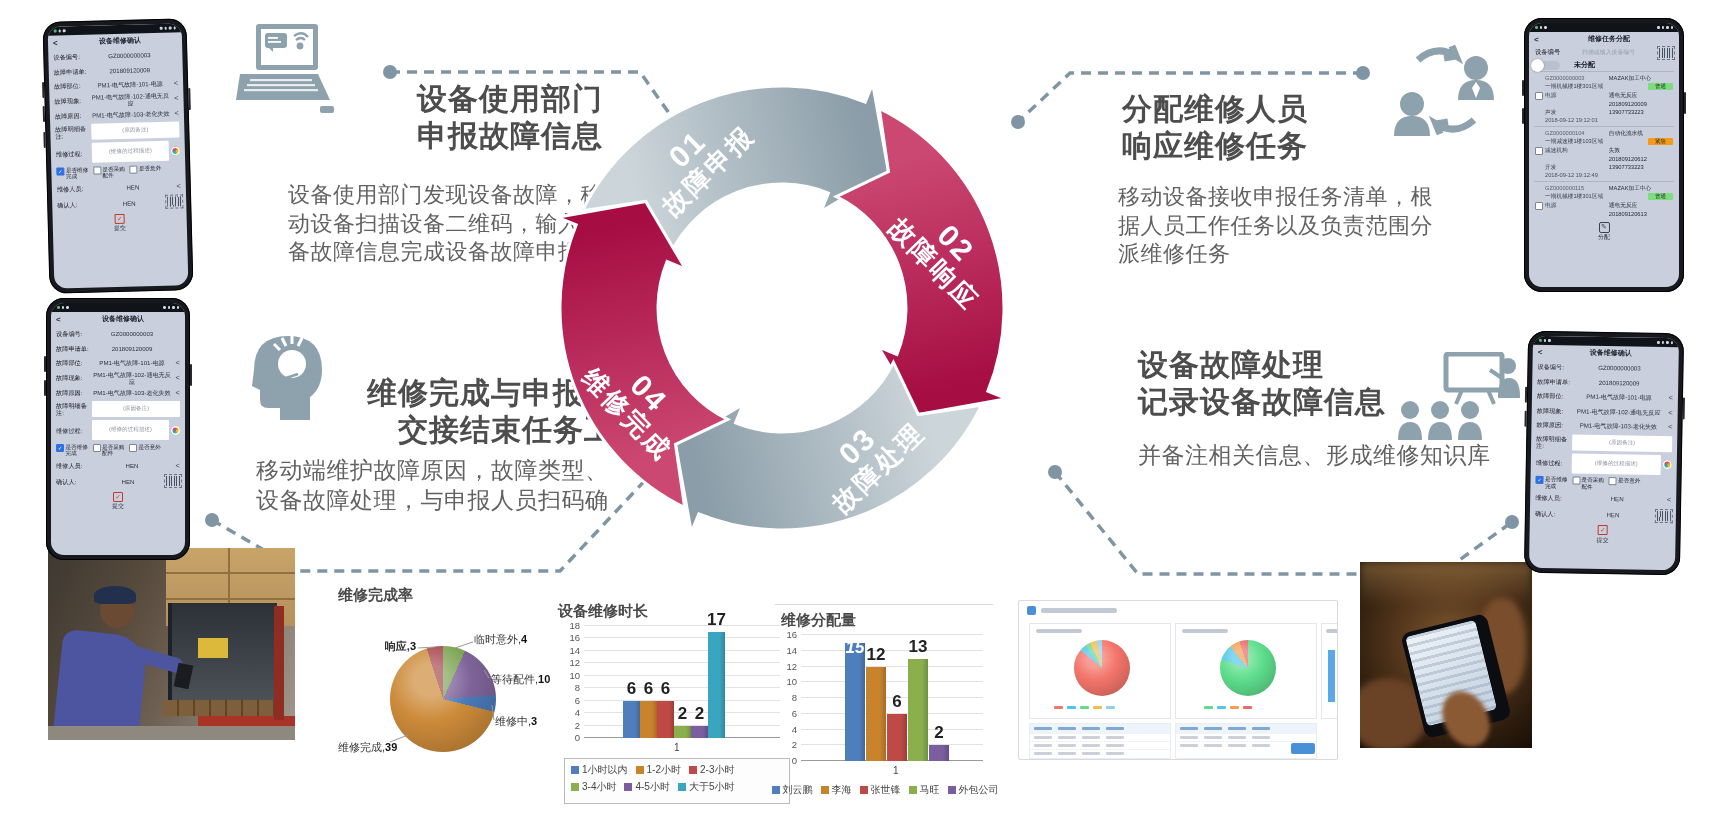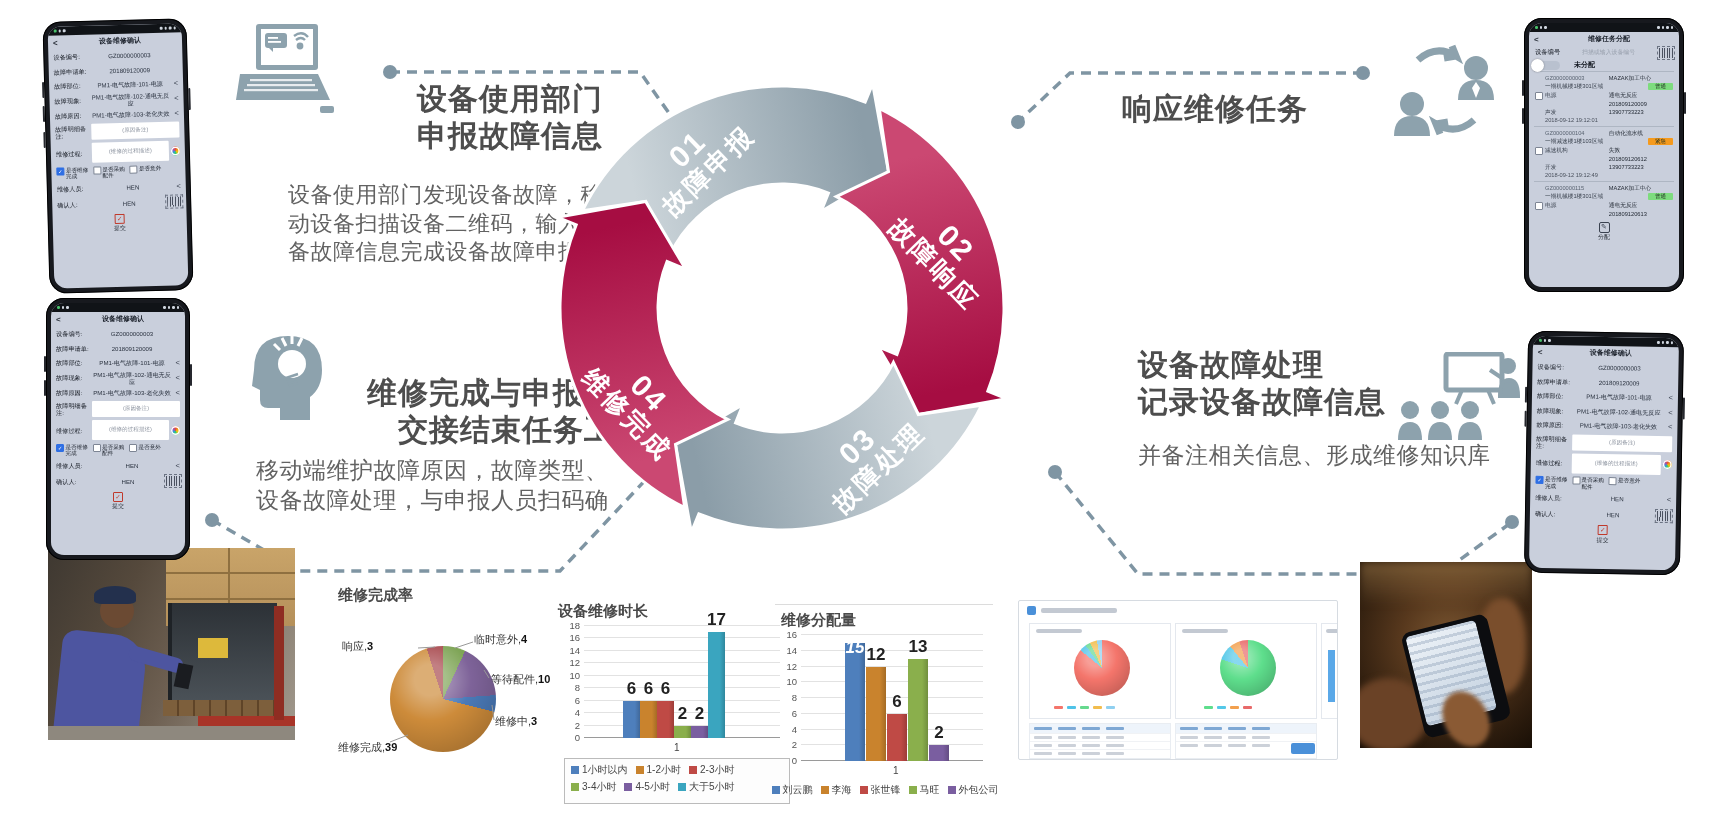--- a/index.html
+++ b/index.html
@@ -211,21 +211,27 @@
   <svg class="abs" style="left:1388px;top:42px;" width="116" height="106" viewBox="0 0 116 106">
     <path d="M30 18 q18 -16 38 -4 l-4 -10 m4 10 l-12 2" stroke="#8da2ad" stroke-width="7" fill="none"></path>
     <path d="M86 78 q-18 16 -38 4 l4 10 m-4 -10 l12 -2" stroke="#8da2ad" stroke-width="7" fill="none"></path>
     <circle cx="88" cy="26" r="12" fill="#8da2ad"></circle>
     <path d="M70 58 q0 -20 18 -20 q18 0 18 20 z" fill="#8da2ad"></path>
     <path d="M88 40 l4 6 -4 10 -4 -10 z" fill="#fff"></path>
     <circle cx="24" cy="62" r="12" fill="#8da2ad"></circle>
     <path d="M6 94 q0 -20 18 -20 q18 0 18 20 z" fill="#8da2ad"></path>
   </svg>
   <div class="abs" style="left:1122px;top:90px;">
+    <div class="sec-head">分配维修人员</div>
     <div class="sec-head">响应维修任务</div>
+  </div>
+  <div class="abs" style="left:1118px;top:183px;">
+    <div class="sec-body">移动设备接收申报任务清单，根</div>
+    <div class="sec-body">据人员工作任务以及负责范围分</div>
+    <div class="sec-body">派维修任务</div>
   </div>
 
   <svg class="abs" style="left:240px;top:318px;" width="96" height="108" viewBox="0 0 96 108">
     <path d="M14 52 q0 -34 34 -34 q34 0 34 34 q0 18 -12 27 l0 23 -30 0 0 -12 -12 0 q-8 0 -8 -8 l0 -10 -8 -4 z" fill="#8da2ad"></path>
     <circle cx="52" cy="46" r="14" fill="#fff"></circle>
     <path d="M46 60 l12 -4 M47 64 l12 -4 M49 68 l9 -3" stroke="#8da2ad" stroke-width="2.4"></path>
     <path d="M34 26 l6 6 M42 20 l4 8 M52 18 l0 8 M62 20 l-4 8" stroke="#fff" stroke-width="3"></path>
   </svg>
   <div class="abs" style="left:328px;top:374px;width:318px;text-align:right;">
     <div class="sec-head">维修完成与申报人员</div>
@@ -628,21 +634,21 @@
     <div class="pie" id="pie0" style="left: 62px; top: 62px; width: 106px; height: 106px; background: conic-gradient(from -18deg, rgb(168, 73, 78) 0deg, rgb(168, 73, 78) 18.3051deg, rgb(127, 165, 87) 18.3051deg, rgb(127, 165, 87) 42.7119deg, rgb(126, 99, 153) 42.7119deg, rgb(126, 99, 153) 103.729deg, rgb(74, 122, 184) 103.729deg, rgb(74, 122, 184) 122.034deg, rgb(205, 139, 58) 122.034deg, rgb(205, 139, 58) 360deg);"></div>
     <svg class="abs" style="left:0;top:0;" width="235" height="180">
       <g stroke="#999" stroke-width="1">
         <line x1="90" y1="64" x2="107" y2="63"></line>
           <line x1="145" y1="58" x2="127" y2="64"></line>
         <line x1="161" y1="94" x2="156" y2="86"></line>
           <line x1="166" y1="136" x2="164" y2="121"></line>
         <line x1="62" y1="158" x2="80" y2="151"></line>
       </g>
     </svg>
-    <div class="plab" style="left:14px;top:55px;width:74px;text-align:left;">响应,<b>3</b></div>
+    <div class="plab" style="left:14px;top:55px;width:74px;text-align:right;font-weight:bold;">响应,<b>3</b></div>
     <div class="plab" style="left:146px;top:48px;">临时意外,<b>4</b></div>
     <div class="plab" style="left:163px;top:88px;">等待配件,<b>10</b></div>
     <div class="plab" style="left:167px;top:130px;">维修中,<b>3</b></div>
     <div class="plab" style="left:10px;top:156px;">维修完成,<b>39</b></div>
   </div>
 
   <div class="abs" style="left:548px;top:598px;width:250px;height:212px;z-index:2;">
     <div class="chart-title" style="position:absolute;left:10px;top:4px;">设备维修时长</div>
     <div class="plot" id="barplot1" style="left:36px;top:28px;width:196px;height:112px;">
         <div class="gridline" style="bottom: 12.4444px;"></div>

